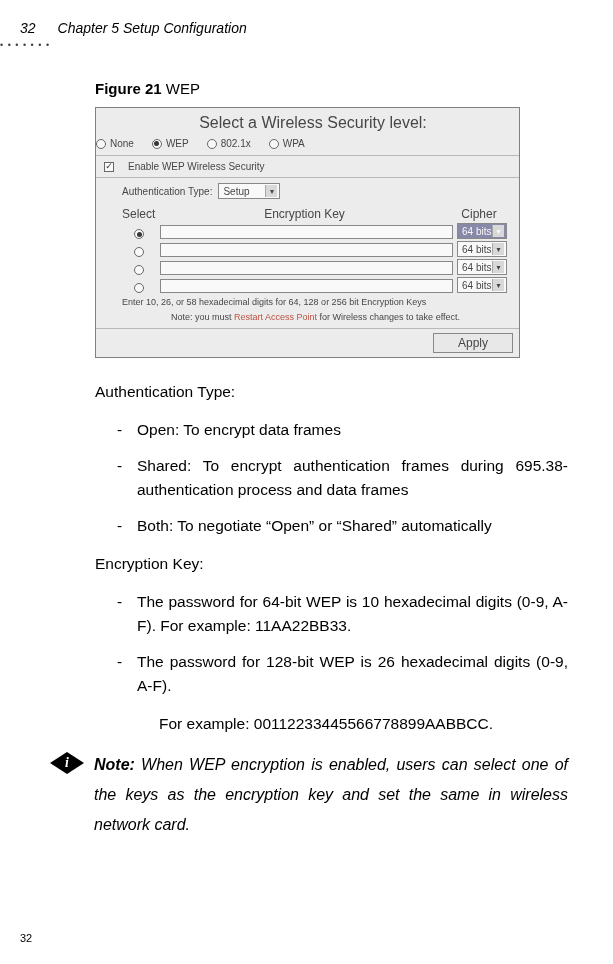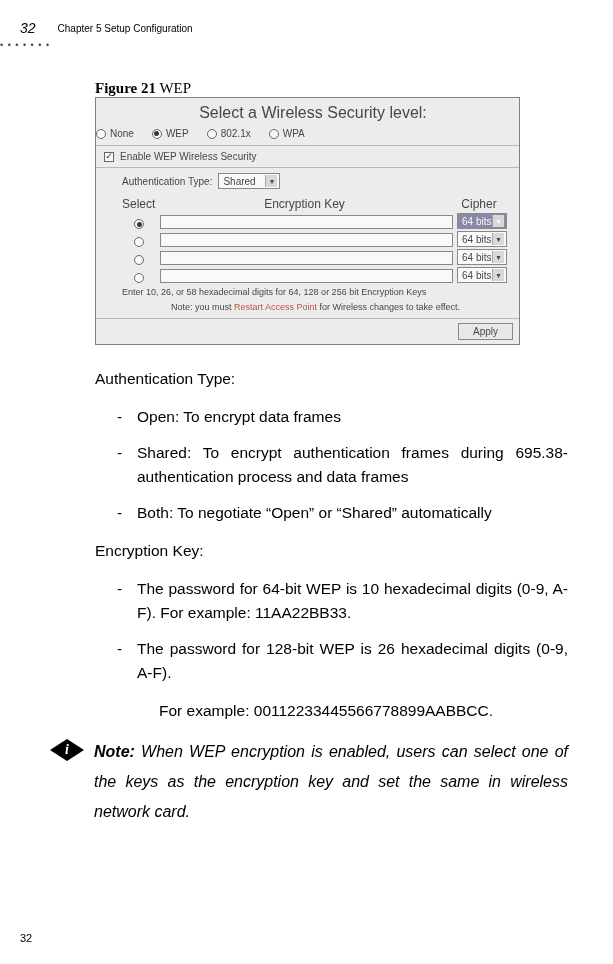--- a/index.html
+++ b/index.html
@@ -16,36 +16,36 @@
       display: flex;
       align-items: center;
       gap: 8px;
     }
     .header .page-num {
       font-style: italic;
       font-size: 14px;
       margin-right: 14px;
     }
     .header .chapter {
-      font-size: 10px;
+      font-style: italic;
+      font-size: 14px;
     }
     .dotline {
       margin: 4px 0 0 0;
       font-size: 9px;
       letter-spacing: 1px;
       color: #444;
       padding-left: 0;
     }
     .content {
       padding: 30px 45px 0 95px;
     }
     .figcap {
       font-size: 15px;
-      margin-bottom: 0;
-      font-family: Liberation Serif, serif;
+      margin-bottom: 10px;
     }
     .figcap b { font-weight: bold; }
     .figure-panel {
       width: 425px;
       border: 1px solid #808080;
       background: #f2f2f2;
       font-family: Tahoma, Arial, sans-serif;
       font-size: 10px;
       color: #444;
       position: relative;
@@ -62,21 +62,21 @@
       padding: 2px 0 6px 0;
       border-bottom: 1px solid #bbb;
     }
     .radio { display: inline-flex; align-items: center; gap: 4px; }
     .radio-btn {
       width: 10px; height: 10px; border: 1px solid #666; border-radius: 50%;
       display: inline-flex; align-items: center; justify-content: center; background:#fff;
     }
     .radio-btn.on::after { content:""; width:5px; height:5px; background:#333; border-radius:50%; }
     .enable-row {
-      display: flex; align-items: center; gap: 6px;
+      display: flex; align-items: center; gap: 14px;
       padding: 5px 8px;
       border-bottom: 1px solid #bbb;
     }
     .chk { width:10px; height:10px; border:1px solid #666; background:#fff; display:inline-flex; align-items:center; justify-content:center; }
     .chk.on::after { content:"✓"; font-size:9px; color:#333; line-height:1; }
     .auth-row { display:flex; align-items:center; gap:6px; padding:5px 10px 8px 26px; }
     .select {
       display:inline-flex; align-items:center; justify-content:space-between;
       border:1px solid #888; background:#fff; height:16px; padding:0 2px 0 4px; min-width:62px;
     }
@@ -88,21 +88,21 @@
     .kt-cip { width:60px; text-align:center; }
     .kt-row { display:flex; align-items:flex-end; gap:4px; margin-bottom:2px; }
     .kt-row .r { width:34px; display:flex; justify-content:center; }
     .kt-input { flex:1; height:14px; border:1px solid #888; background:#fff; }
     .kt-cipher { width:52px; }
     .kt-cipher .select { min-width:50px; }
     .kt-hint { font-size:9px; padding:2px 0 0 0; line-height:1.25; }
     .kt-note { font-size:9px; padding:4px 0 2px 0; text-align:center; }
     .kt-note .red { color:#c05040; }
     .apply-row { border-top:1px solid #bbb; padding:4px 6px; display:flex; justify-content:flex-end; }
-    .apply-btn { border:1px solid #888; background:#eee; font-size:10px; padding:2px 14px; }
+    .apply-btn { border:1px solid #888; background:#eee; font-size:12px; padding:2px 24px; }
     .body-text { font-size: 15.5px; line-height: 1.55; margin-top: 22px; }
     .bt-p { margin-bottom: 14px; }
     .bullets { margin: 0 0 14px 0; }
     .bl { display:flex; margin-bottom: 12px; }
     .bl .dash { width: 42px; padding-left: 22px; }
     .bl .txt { flex:1; text-align: justify; }
     .example-line { padding-left: 64px; margin-top: 0; margin-bottom: 14px; }
     .note-block { display:flex; align-items:flex-start; gap:10px; margin-top: 6px; padding: 0 45px 0 50px; }
     .note-icon { width:34px; height:26px; flex-shrink:0; }
     .note-text { font-size: 16px; font-style: italic; line-height: 1.85; text-align: justify; }
@@ -144,21 +144,21 @@
           <span>WPA</span>
         </span>
     </div>
     <div class="enable-row">
       <span class="chk on"></span>
       <span>Enable WEP Wireless Security</span>
     </div>
     <div class="auth-row">
       <span>Authentication Type:</span>
       <span class="select">
-        <span>Shared</span>
+        <span>Setup</span>
         <span class="arrow">▾</span>
       </span>
     </div>
     <div class="key-table">
       <div class="kt-head">
         <span class="kt-sel">Select</span>
         <span class="kt-enc">Encryption Key</span>
         <span class="kt-cip">Cipher</span>
       </div>
       <div class="kt-row">

